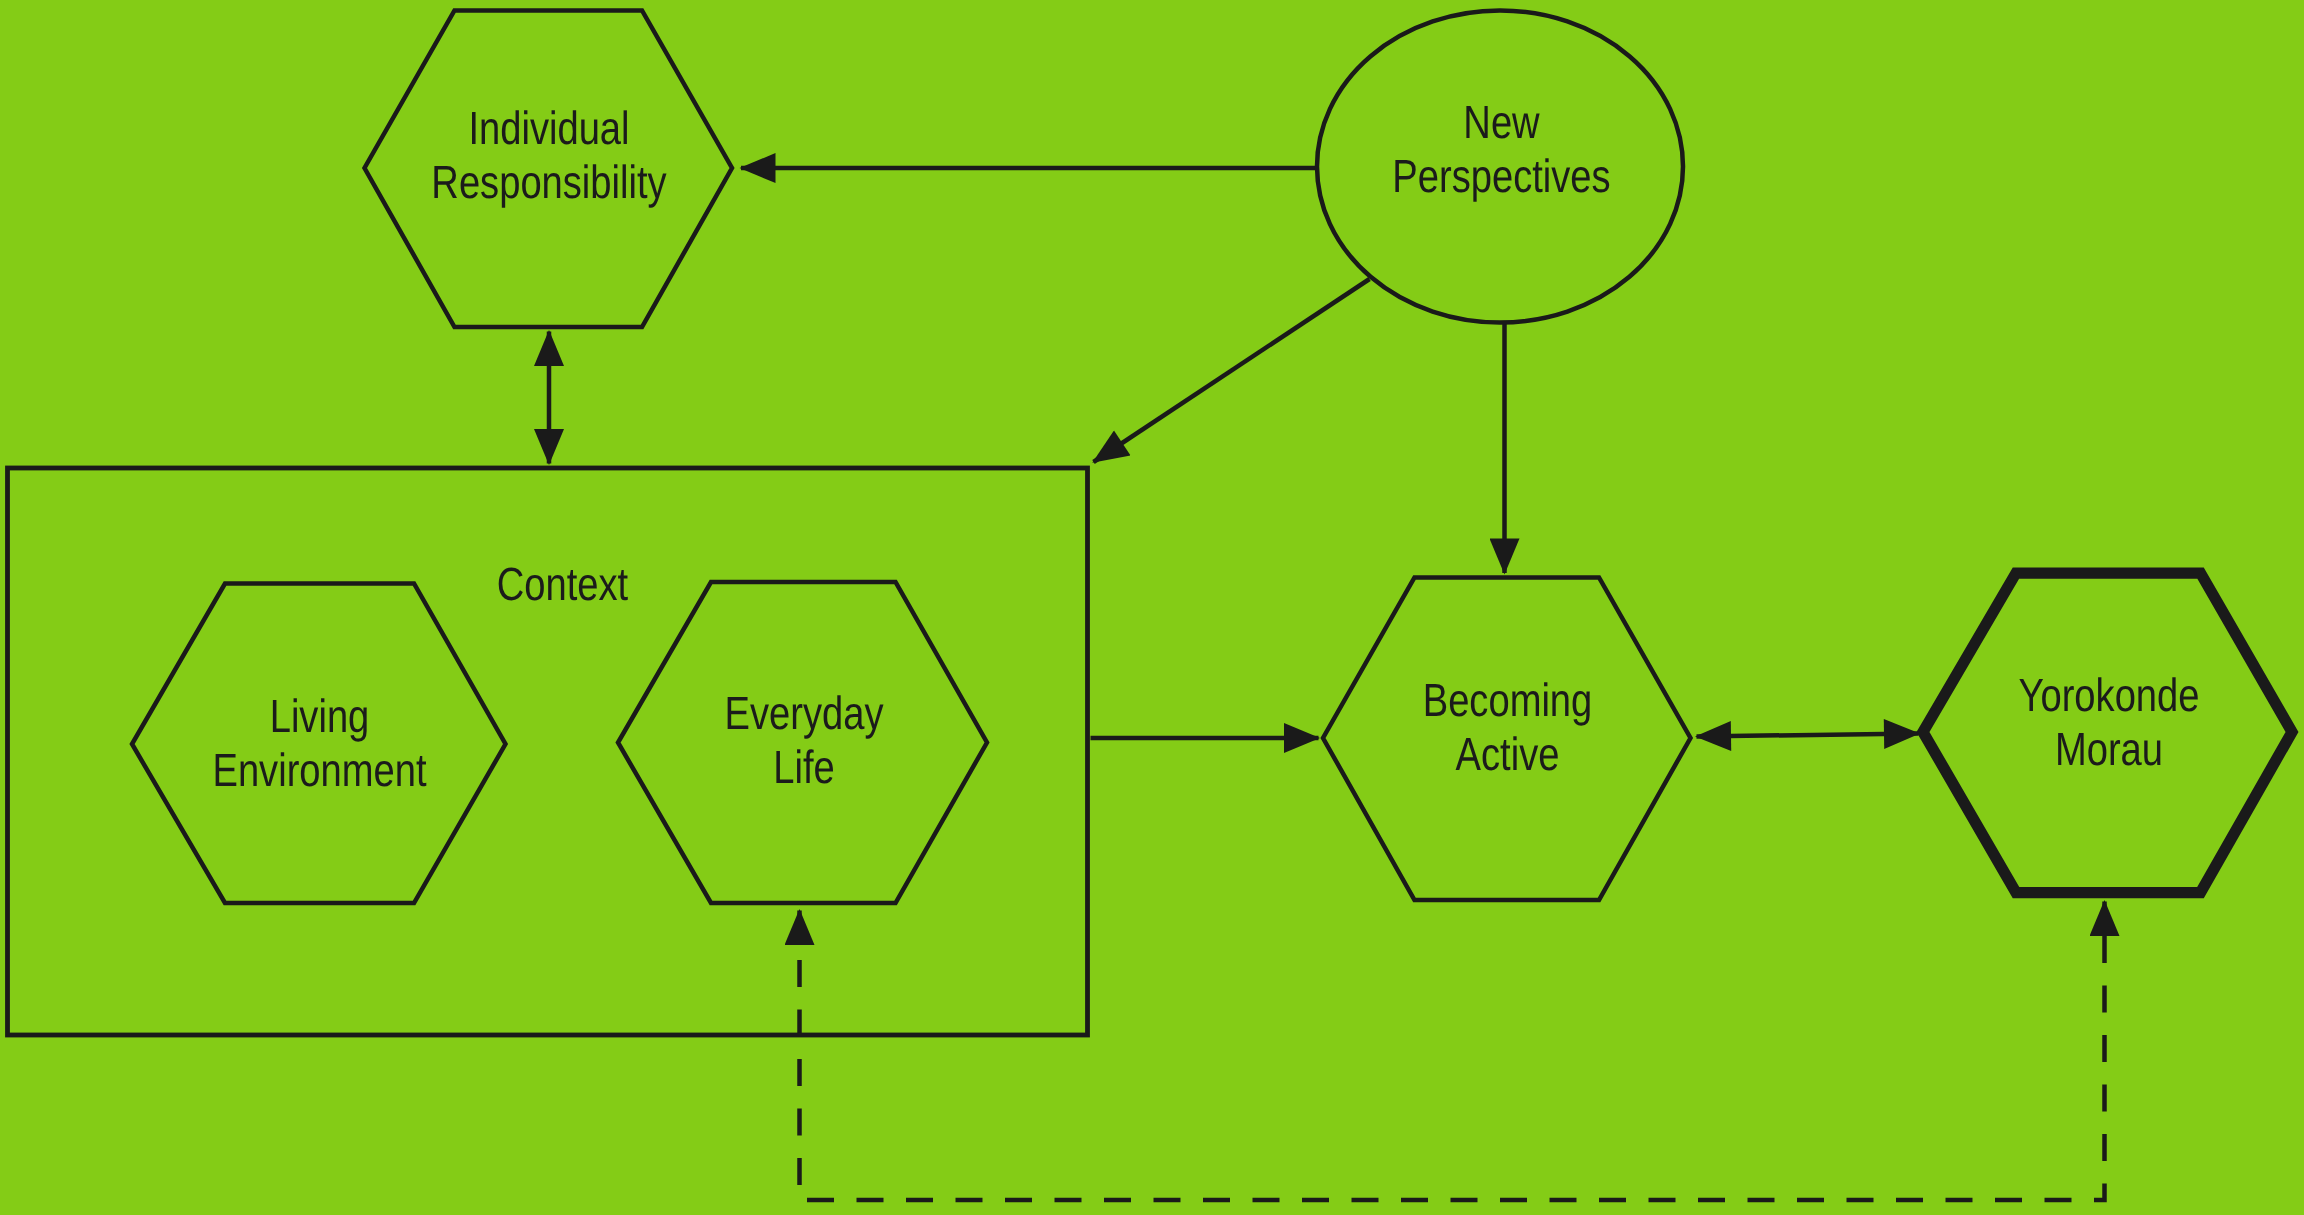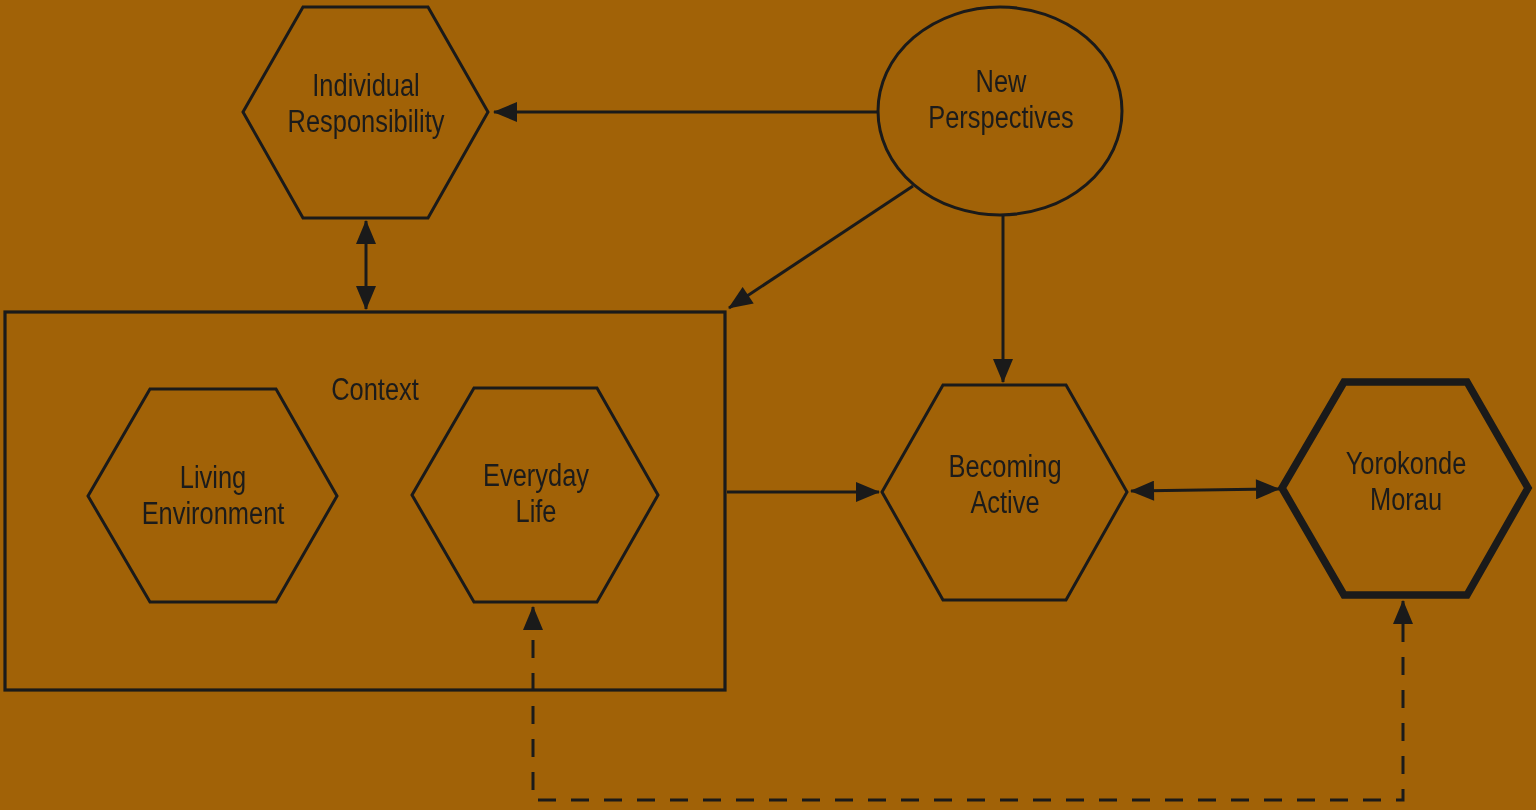--- a/index.html
+++ b/index.html
@@ -1,20 +1,20 @@
 <!DOCTYPE html>
 <html><head>
 <meta charset="utf-8">
 <style>
   html, body { margin: 0; padding: 0; background: #ffffff; }
   .diagram {
     position: relative;
     width: 1536px;
     height: 810px;
-    background: #a16207;
+    background: #84cc16;
     overflow: hidden;
     font-family: "Liberation Sans", "DejaVu Sans", sans-serif;
   }
   .diagram svg { position: absolute; inset: 0; }
   .edge { stroke: #1a1a1a; stroke-width: 3; fill: none; }
   .edge.dashed { stroke-dasharray: 18 15; }
   .shape { stroke: #1a1a1a; stroke-width: 3; fill: none; }
   .shape.rect { stroke-width: 3.2; }
   .shape.bold { stroke-width: 7.5; }
   .label {

